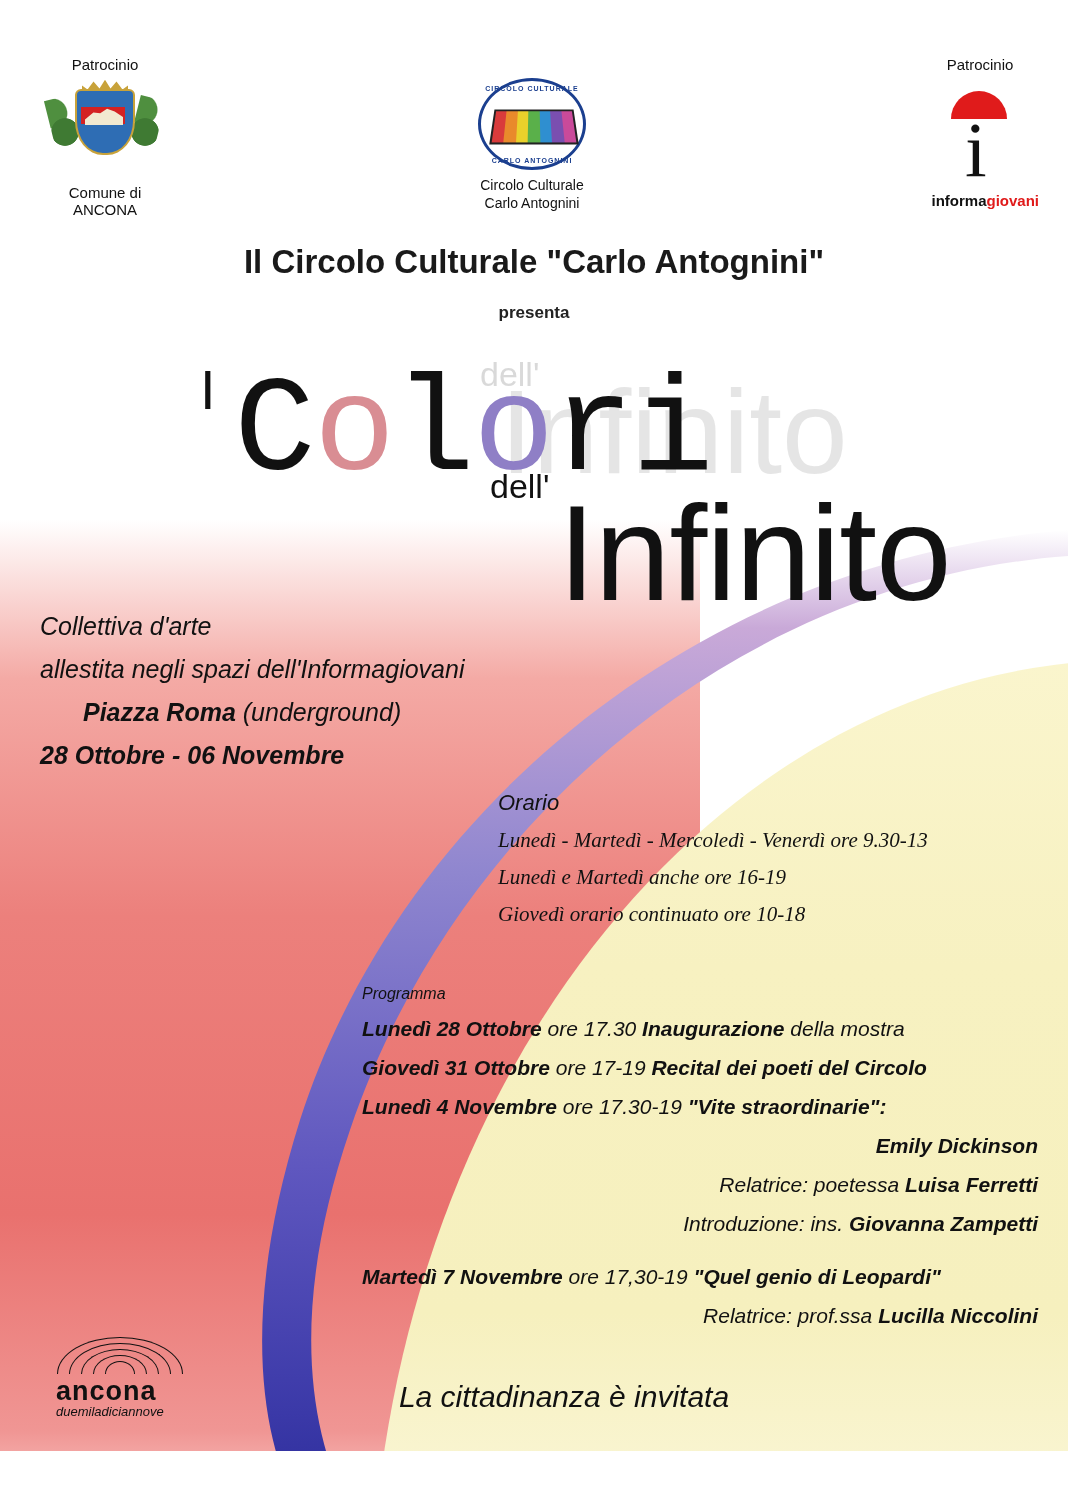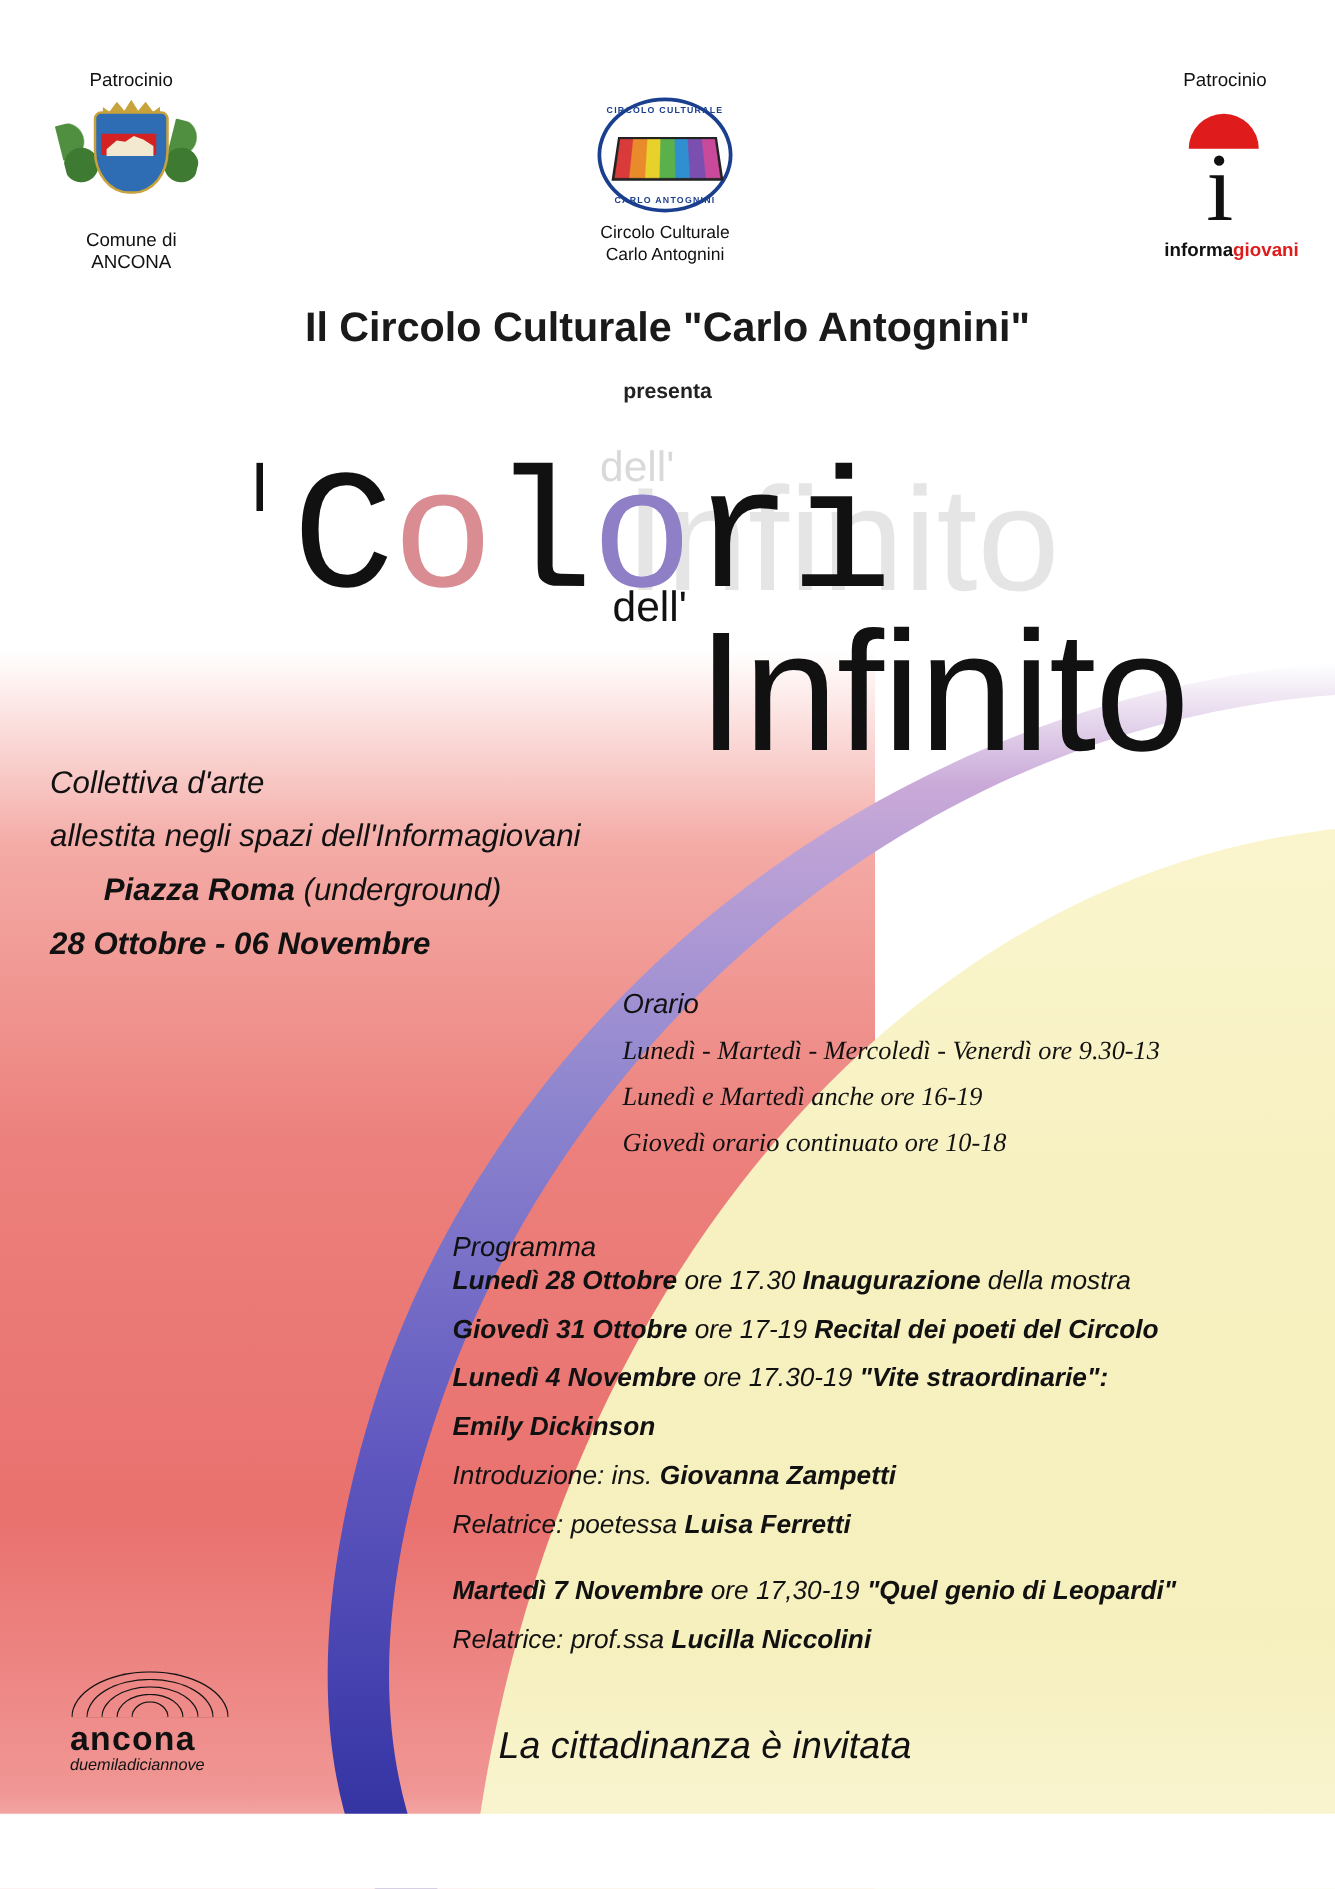--- a/index.html
+++ b/index.html
@@ -343,28 +343,28 @@
   .orario .r { font-size: 21px; margin-bottom: 12px; font-family: Liberation Serif, serif; }
 
   .programma {
     position: absolute;
     left: 362px;
     top: 985px;
     width: 676px;
     color: #111;
     font-style: italic;
   }
-  .programma .h { font-size: 22px; }
+  .programma .h { font-size: 16px; margin-bottom: 12px; }
   .programma .r {
     font-size: 21px;
     margin-bottom: 12px;
     line-height: 27px;
   }
   .programma .r b { font-weight: bold; }
-  .programma .r.right { }
+  .programma .r.right { text-align: right; }
   .gap { height: 14px; }
 
   .invito {
     position: absolute;
     left: 0;
     top: 1380px;
     width: 1068px;
     text-align: center;
     font-style: italic;
     font-size: 30px;
@@ -519,25 +519,25 @@
 
     <div class="r">
       <b>Lunedì 4 Novembre</b><span> ore 17.30-19  </span><b>"Vite straordinarie"</b><b>:</b>
     </div>
 
     <div class="r right">
       <b>Emily Dickinson</b>
     </div>
 
     <div class="r right">
+      <span>Relatrice: poetessa </span><b>Luisa Ferretti</b>
+    </div>
+
+    <div class="r right">
       <span>Introduzione: ins. </span><b>Giovanna Zampetti</b>
-    </div>
-
-    <div class="r right">
-      <span>Relatrice: poetessa </span><b>Luisa Ferretti</b>
     </div>
 
     <div class="gap"></div>
 
     <div class="r">
       <b>Martedì 7 Novembre</b><span> ore 17,30-19 </span><b>"Quel genio di Leopardi"</b>
     </div>
 
     <div class="r right">
       <span>Relatrice:  prof.ssa </span><b>Lucilla Niccolini</b>

